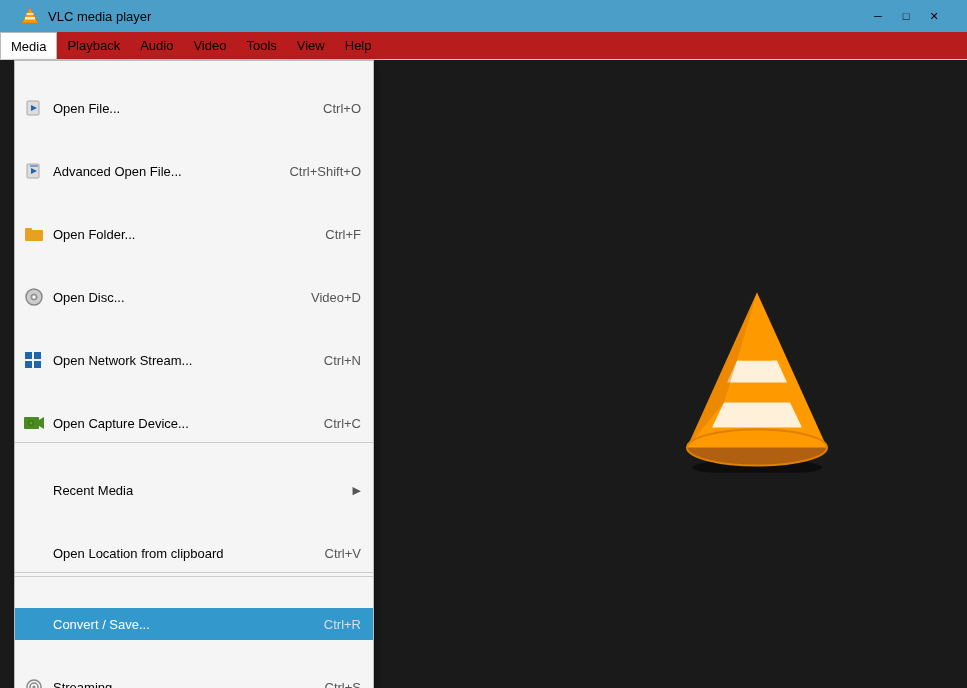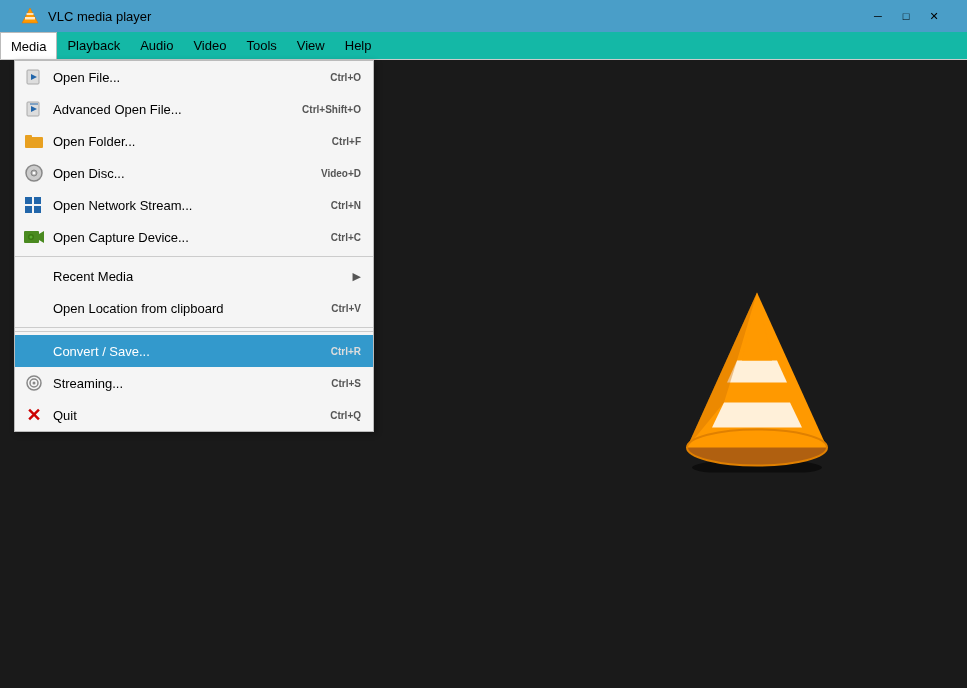--- a/index.html
+++ b/index.html
@@ -29,21 +29,21 @@
       height: 20px;
     }
 
     .title-bar-text {
       color: #000;
       font-size: 13px;
     }
 
     
     .menu-bar {
-      background: #14b8a6;
+      background: #b91c1c;
       height: 28px;
       display: flex;
       align-items: stretch;
       border-bottom: 1px solid #ccc;
     }
 
     .menu-item {
       padding: 0 10px;
       display: flex;
       align-items: center;
@@ -72,20 +72,21 @@
       z-index: 100;
     }
 
     .dropdown-item {
       display: flex;
       align-items: center;
       padding: 5px 12px 5px 8px;
       cursor: pointer;
       min-height: 28px;
       gap: 8px;
+      margin-top: 31px;
     }
 
     .dropdown-item.highlighted {
       background: #3399cc;
       color: #fff;
     }
 
     .dropdown-separator {
       height: 1px;
       background: #ccc;
@@ -100,24 +101,23 @@
       justify-content: center;
       flex-shrink: 0;
     }
 
     .item-label {
       flex: 1;
       font-size: 13px;
     }
 
     .item-shortcut {
-      font-size: 10px;
+      font-size: 13px;
       color: #555;
       margin-left: auto;
-      font-weight: bold;
     }
 
     .dropdown-item.highlighted .item-shortcut {
       color: #ddd;
     }
 
     .item-arrow {
       font-size: 11px;
       color: #555;
     }

